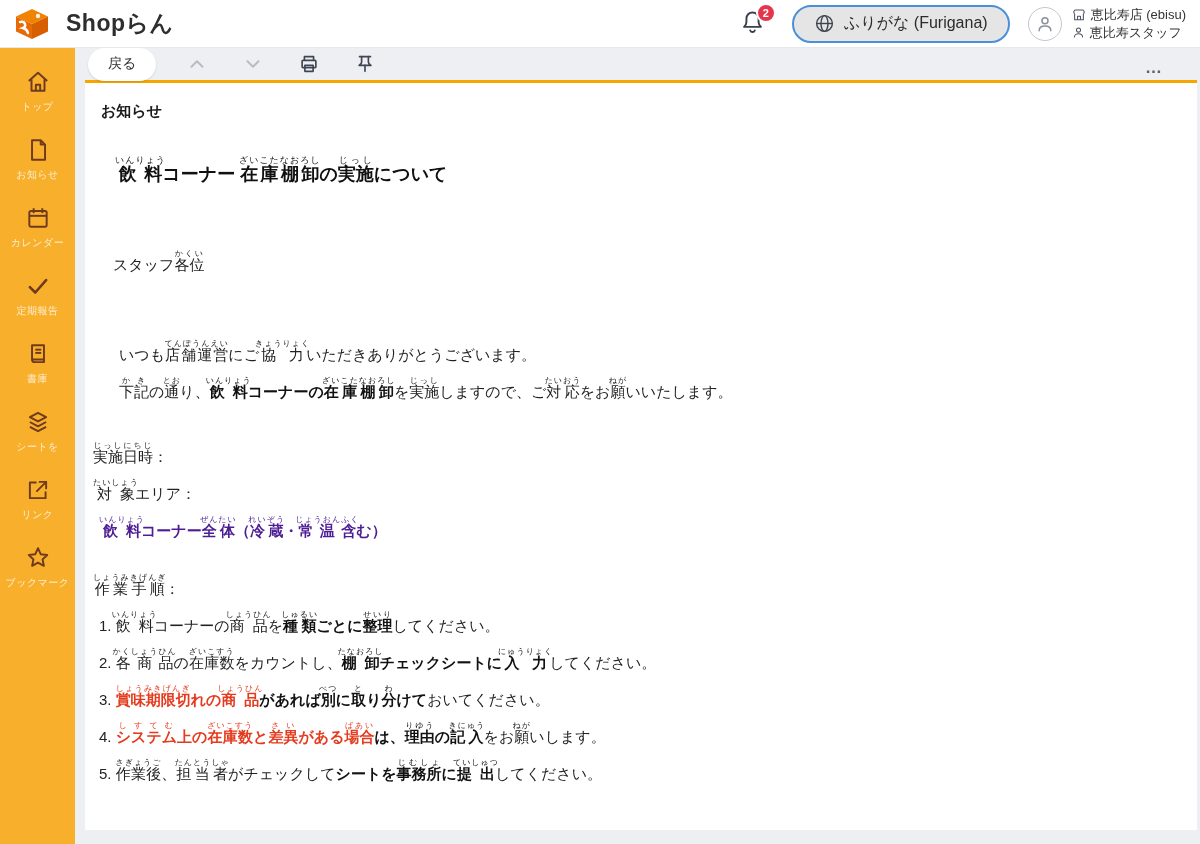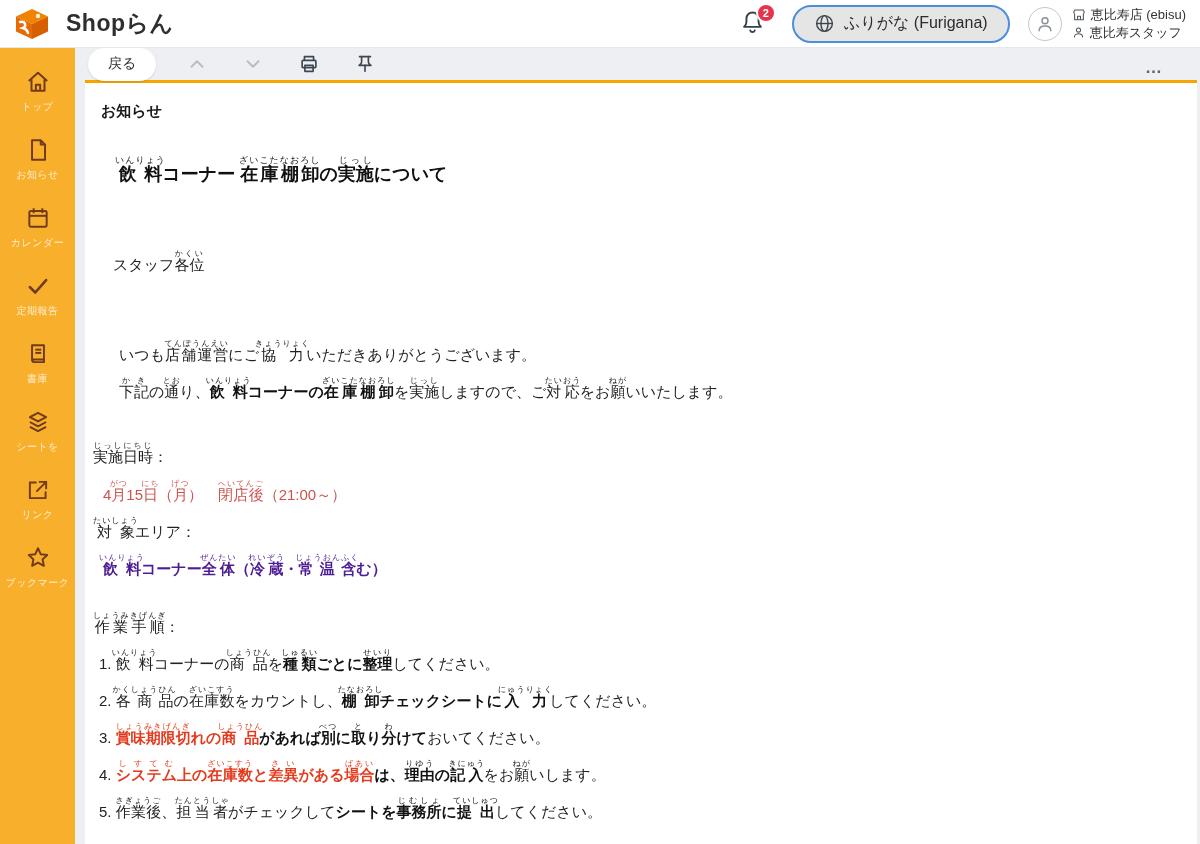--- a/index.html
+++ b/index.html
@@ -240,21 +240,20 @@
 
   <section class="panel">
     <h1 class="page-heading">お知らせ</h1>
 
     <div class="doc-line doc-title"><ruby>飲料<rt>いんりょう</rt></ruby><span>コーナー </span><ruby>在庫棚卸<rt>ざいこたなおろし</rt></ruby><span>の</span><ruby>実施<rt>じっし</rt></ruby><span>について</span></div>
     <div class="doc-line l-staff"><span>スタッフ</span><ruby>各位<rt>かくい</rt></ruby></div>
     <div class="doc-line l-para1"><span>いつも</span><ruby>店舗運営<rt>てんぽうんえい</rt></ruby><span>にご</span><ruby>協力<rt>きょうりょく</rt></ruby><span>いただきありがとうございます。</span></div>
     <div class="doc-line l-para2"><ruby>下記<rt>かき</rt></ruby><span>の</span><ruby>通<rt>とお</rt></ruby><span>り、</span><ruby class="b">飲料<rt>いんりょう</rt></ruby><span class="b">コーナーの</span><ruby class="b">在庫棚卸<rt>ざいこたなおろし</rt></ruby><span>を</span><ruby>実施<rt>じっし</rt></ruby><span>しますので、ご</span><ruby>対応<rt>たいおう</rt></ruby><span>をお</span><ruby>願<rt>ねが</rt></ruby><span>いいたします。</span></div>
 
     <div class="doc-line l-dt-label"><ruby>実施日時<rt>じっしにちじ</rt></ruby><span>：</span></div>
-    <div class="doc-line l-dt-value"><span>4</span><ruby>月<rt>がつ</rt></ruby><span>15</span><ruby>日<rt>にち</rt></ruby><span>（</span><ruby>月<rt>げつ</rt></ruby><span>）　</span><ruby>閉店後<rt>へいてんご</rt></ruby><span>（21:00～）</span></div>
 
     <div class="doc-line l-area-label"><ruby>対象<rt>たいしょう</rt></ruby><span>エリア：</span></div>
     <div class="doc-line l-area-value"><ruby>飲料<rt>いんりょう</rt></ruby><span>コーナー</span><ruby>全体<rt>ぜんたい</rt></ruby><span>（</span><ruby>冷蔵<rt>れいぞう</rt></ruby><span>・</span><ruby>常温含<rt>じょうおんふく</rt></ruby><span>む）</span></div>
 
     <div class="doc-line l-steps-label"><ruby>作業手順<rt>しょうみきげんぎ</rt></ruby><span>：</span></div>
     <div class="doc-line l-step"><span>1. </span><ruby>飲料<rt>いんりょう</rt></ruby><span>コーナーの</span><ruby>商品<rt>しょうひん</rt></ruby><span>を</span><ruby class="b">種類<rt>しゅるい</rt></ruby><span class="b">ごとに</span><ruby class="b">整理<rt>せいり</rt></ruby><span>してください。</span></div>
     <div class="doc-line l-step"><span>2. </span><ruby>各商品<rt>かくしょうひん</rt></ruby><span>の</span><ruby>在庫数<rt>ざいこすう</rt></ruby><span>をカウントし、</span><ruby class="b">棚卸<rt>たなおろし</rt></ruby><span class="b">チェックシートに</span><ruby class="b">入力<rt>にゅうりょく</rt></ruby><span>してください。</span></div>
     <div class="doc-line l-step"><span>3. </span><ruby class="b red">賞味期限切<rt>しょうみきげんぎ</rt></ruby><span class="b red">れの</span><ruby class="b red">商品<rt>しょうひん</rt></ruby><span class="b">があれば</span><ruby class="b">別<rt>べつ</rt></ruby><span class="b">に</span><ruby class="b">取<rt>と</rt></ruby><span class="b">り</span><ruby class="b">分<rt>わ</rt></ruby><span class="b">けて</span><span>おいてください。</span></div>
     <div class="doc-line l-step"><span>4. </span><ruby class="b red">システム<rt>しすてむ</rt></ruby><span class="b red">上の</span><ruby class="b red">在庫数<rt>ざいこすう</rt></ruby><span class="b red">と</span><ruby class="b red">差異<rt>さい</rt></ruby><span class="b red">がある</span><ruby class="b red">場合<rt>ばあい</rt></ruby><span class="b">は、</span><ruby class="b">理由<rt>りゆう</rt></ruby><span class="b">の</span><ruby class="b">記入<rt>きにゅう</rt></ruby><span>をお</span><ruby>願<rt>ねが</rt></ruby><span>いします。</span></div>
     <div class="doc-line l-step"><span>5. </span><ruby>作業後<rt>さぎょうご</rt></ruby><span>、</span><ruby>担当者<rt>たんとうしゃ</rt></ruby><span>がチェックして</span><span class="b">シートを</span><ruby class="b">事務所<rt>じむしょ</rt></ruby><span class="b">に</span><ruby class="b">提出<rt>ていしゅつ</rt></ruby><span>してください。</span></div>

